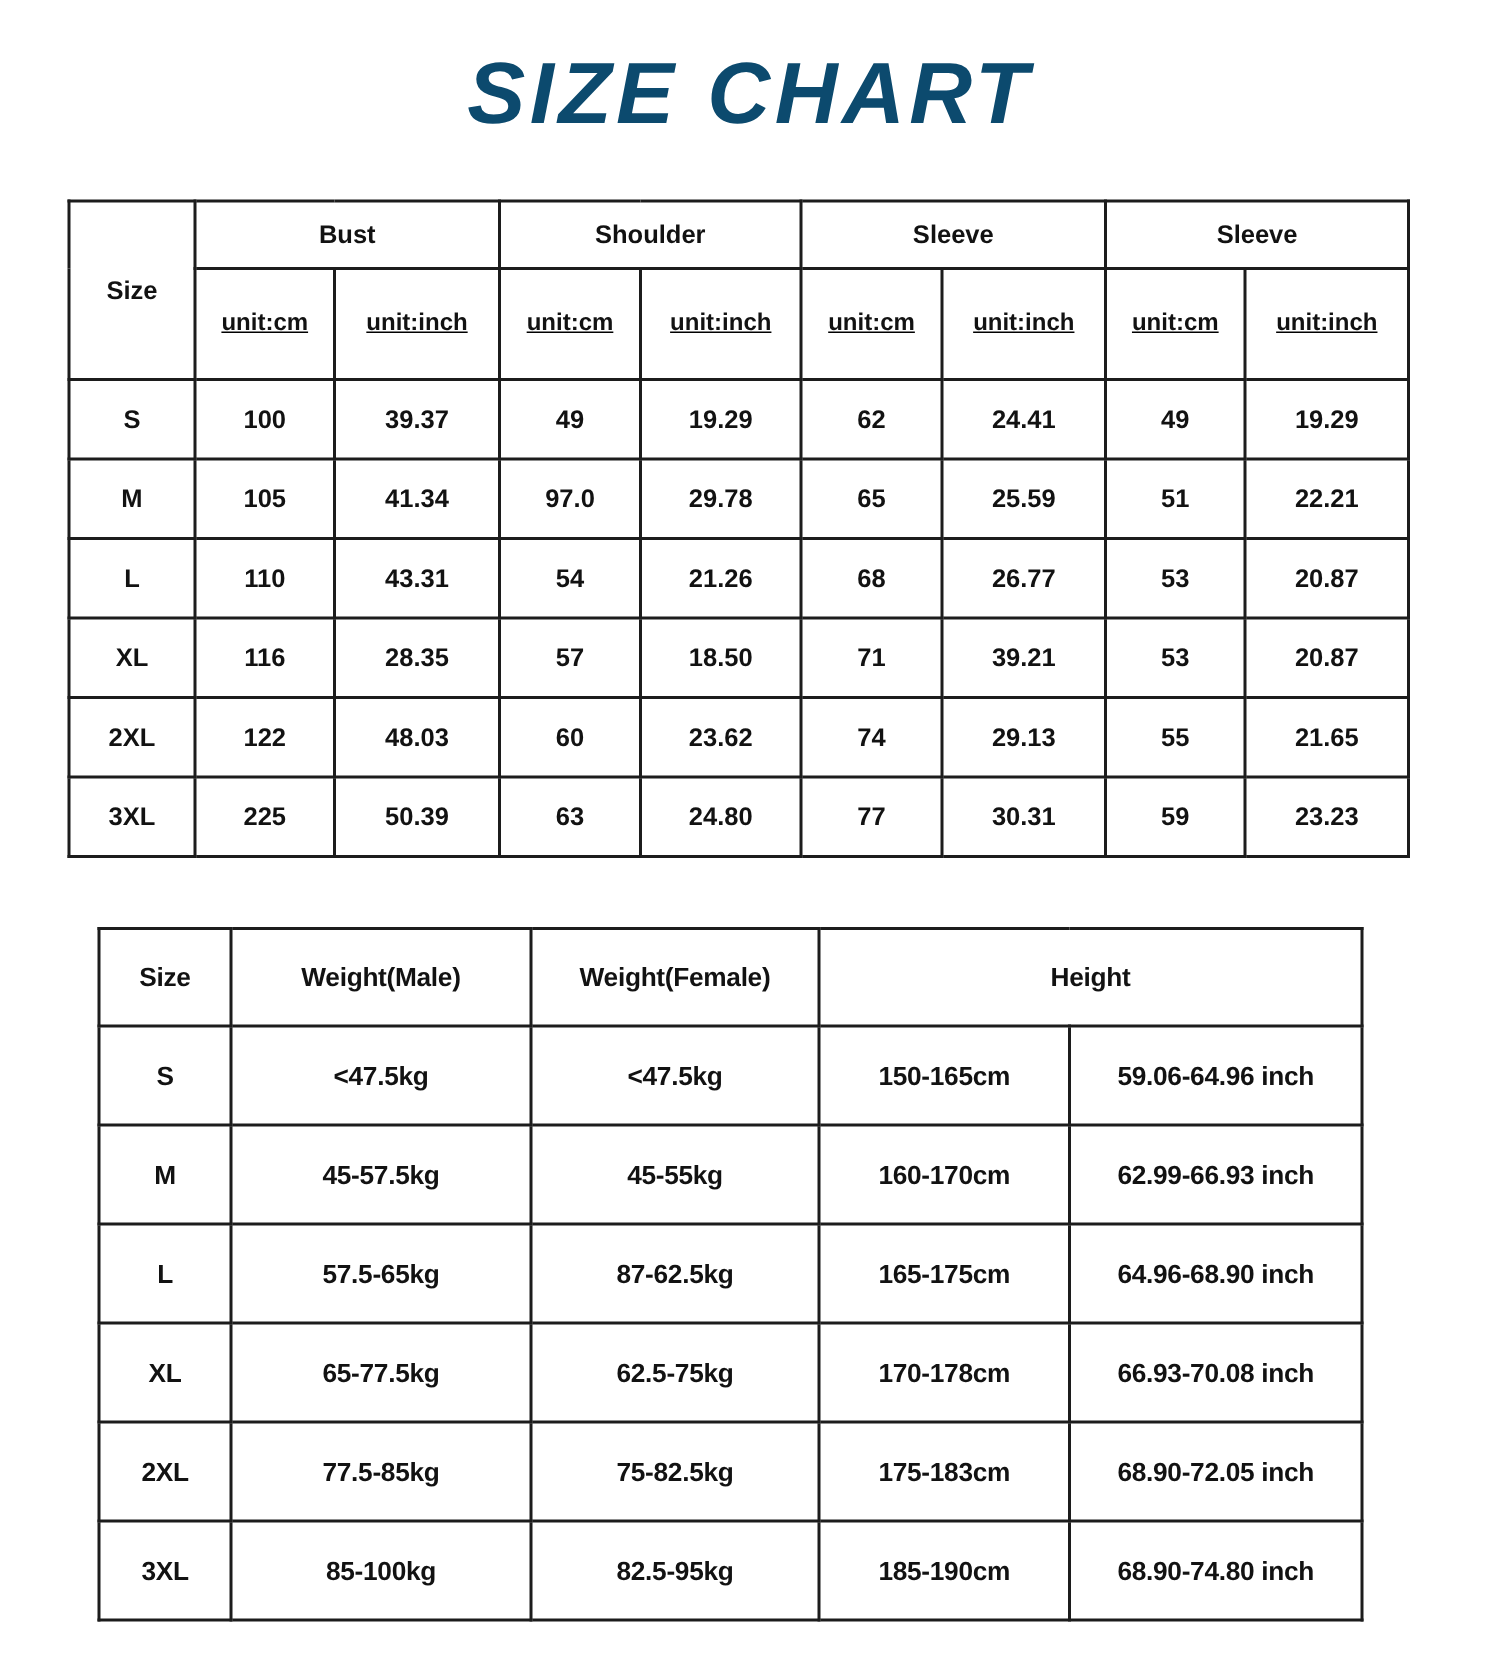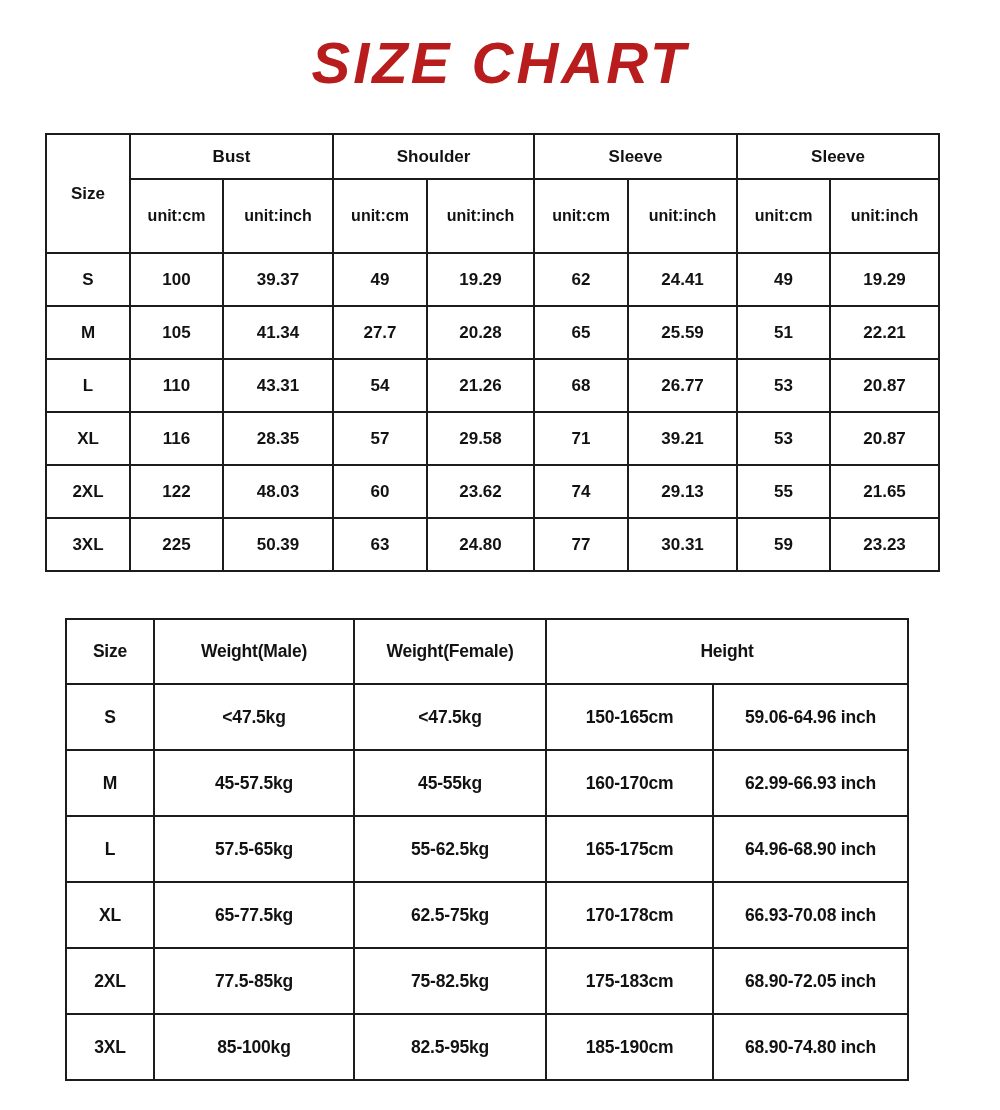--- a/index.html
+++ b/index.html
@@ -19,21 +19,21 @@
     position: absolute;
     top: 30px;
     left: 0;
     width: 1000px;
     text-align: center;
     font-size: 58px;
     line-height: 66px;
     font-weight: bold;
     font-style: italic;
     letter-spacing: 3px;
-    color: #b91c1c;
+    color: #0c4a6e;
   }
   table {
     border-collapse: collapse;
     table-layout: fixed;
     background: #ffffff;
   }
   th, td {
     border: 2px solid #1c1c1c;
     text-align: center;
     vertical-align: middle;
@@ -44,21 +44,21 @@
   }
   
   .t1 {
     position: absolute;
     left: 45px;
     top: 133px;
     width: 893px;
     font-size: 17px;
   }
   .t1 tr.group-row    { height: 45px; }
-  .t1 tr.unit-row     { height: 74px; }
+  .t1 tr.unit-row     { height: 74px; text-decoration: underline; }
   .t1 tr.data-row     { height: 53px; }
   .t1 .unit-cell      { font-size: 16px; }
   
   .t2 {
     position: absolute;
     left: 65px;
     top: 618px;
     width: 842px;
     font-size: 17.5px;
     letter-spacing: -0.2px;
@@ -112,22 +112,22 @@
         <td>19.29</td>
         <td>62</td>
         <td>24.41</td>
         <td>49</td>
         <td>19.29</td>
       </tr>
       <tr class="data-row">
         <th>M</th>
         <td>105</td>
         <td>41.34</td>
-        <td>27.7</td>
-        <td>20.28</td>
+        <td>97.0</td>
+        <td>29.78</td>
         <td>65</td>
         <td>25.59</td>
         <td>51</td>
         <td>22.21</td>
       </tr>
       <tr class="data-row">
         <th>L</th>
         <td>110</td>
         <td>43.31</td>
         <td>54</td>
@@ -135,21 +135,21 @@
         <td>68</td>
         <td>26.77</td>
         <td>53</td>
         <td>20.87</td>
       </tr>
       <tr class="data-row">
         <th>XL</th>
         <td>116</td>
         <td>28.35</td>
         <td>57</td>
-        <td>29.58</td>
+        <td>18.50</td>
         <td>71</td>
         <td>39.21</td>
         <td>53</td>
         <td>20.87</td>
       </tr>
       <tr class="data-row">
         <th>2XL</th>
         <td>122</td>
         <td>48.03</td>
         <td>60</td>
@@ -199,21 +199,21 @@
       <tr class="data-row">
         <th>M</th>
         <td>45-57.5kg</td>
         <td>45-55kg</td>
         <td>160-170cm</td>
         <td>62.99-66.93 inch</td>
       </tr>
       <tr class="data-row">
         <th>L</th>
         <td>57.5-65kg</td>
-        <td>55-62.5kg</td>
+        <td>87-62.5kg</td>
         <td>165-175cm</td>
         <td>64.96-68.90 inch</td>
       </tr>
       <tr class="data-row">
         <th>XL</th>
         <td>65-77.5kg</td>
         <td>62.5-75kg</td>
         <td>170-178cm</td>
         <td>66.93-70.08 inch</td>
       </tr>

